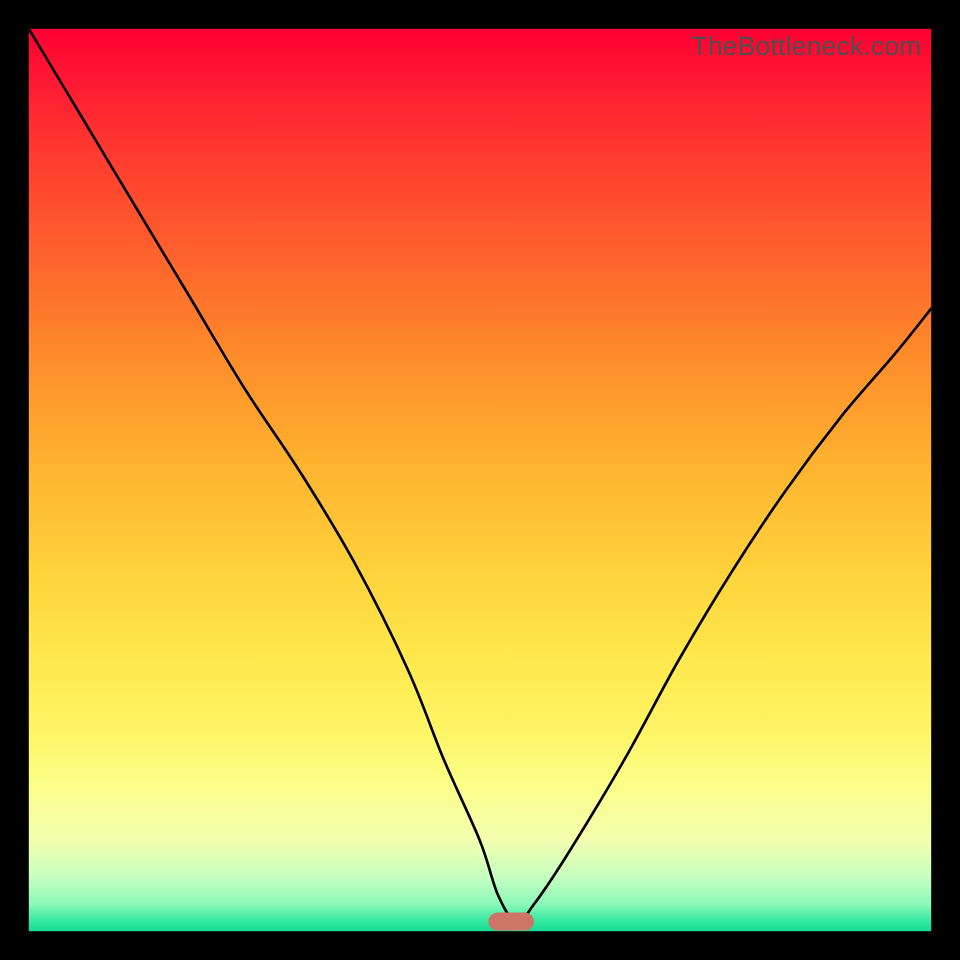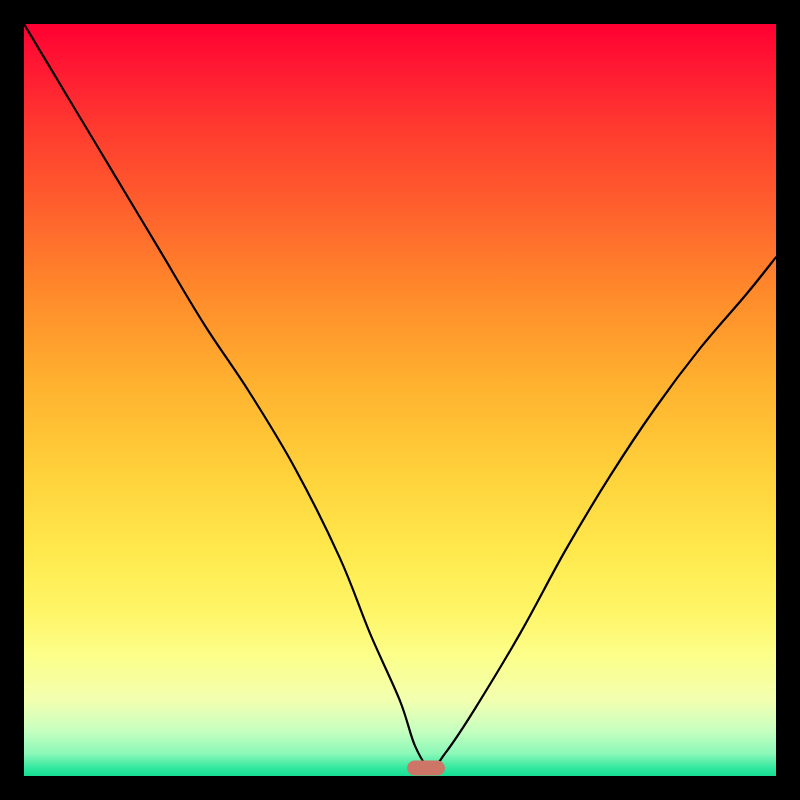--- a/index.html
+++ b/index.html
@@ -68,20 +68,21 @@
     background: #cd7567;
     transform: translate(-50%, -50%);
   }
 </style>
 </head>
 <body>
 
 <div class="frame">
   <div class="plot-area">
 
+    <div class="watermark">TheBottleneck.com</div>
 
     <svg class="curve" viewBox="0 0 752 752" preserveAspectRatio="none">
       <path d="M 0.0 0.0 C 7.5 12.5, 30.1 50.1, 45.1 75.2 C 60.2 100.3, 75.2 125.3, 90.2 150.4 C 105.3 175.5, 120.3 200.5, 135.4 225.6 C 150.4 250.7, 165.4 277.0, 180.5 300.8 C 195.5 324.6, 210.6 344.7, 225.6 368.5 C 240.6 392.3, 255.7 416.1, 270.7 443.7 C 285.8 471.3, 303.3 506.3, 315.8 533.9 C 328.4 561.5, 335.9 585.3, 345.9 609.1 C 355.9 632.9, 368.5 658.0, 376.0 676.8 C 383.5 695.6, 386.0 710.6, 391.0 721.9 C 396.1 733.2, 401.1 743.2, 406.1 744.5 C 411.1 745.7, 413.6 739.5, 421.1 729.4 C 428.6 719.4, 438.7 704.4, 451.2 684.3 C 463.7 664.3, 481.3 635.4, 496.3 609.1 C 511.4 582.8, 526.4 552.7, 541.4 526.4 C 556.5 500.1, 571.5 475.0, 586.6 451.2 C 601.6 427.4, 616.6 404.8, 631.7 383.5 C 646.7 362.2, 661.8 342.2, 676.8 323.4 C 691.8 304.6, 709.4 285.8, 721.9 270.7 C 734.5 255.7, 747.0 239.4, 752.0 233.1" fill="none" stroke="#000000" stroke-width="2.2" stroke-linecap="round" stroke-linejoin="round"></path>
     </svg>
 
     <div class="marker" style="left: 402.32px; top: 744.48px; background: rgb(205, 117, 103);"></div>
 
   </div>
 </div>
 

